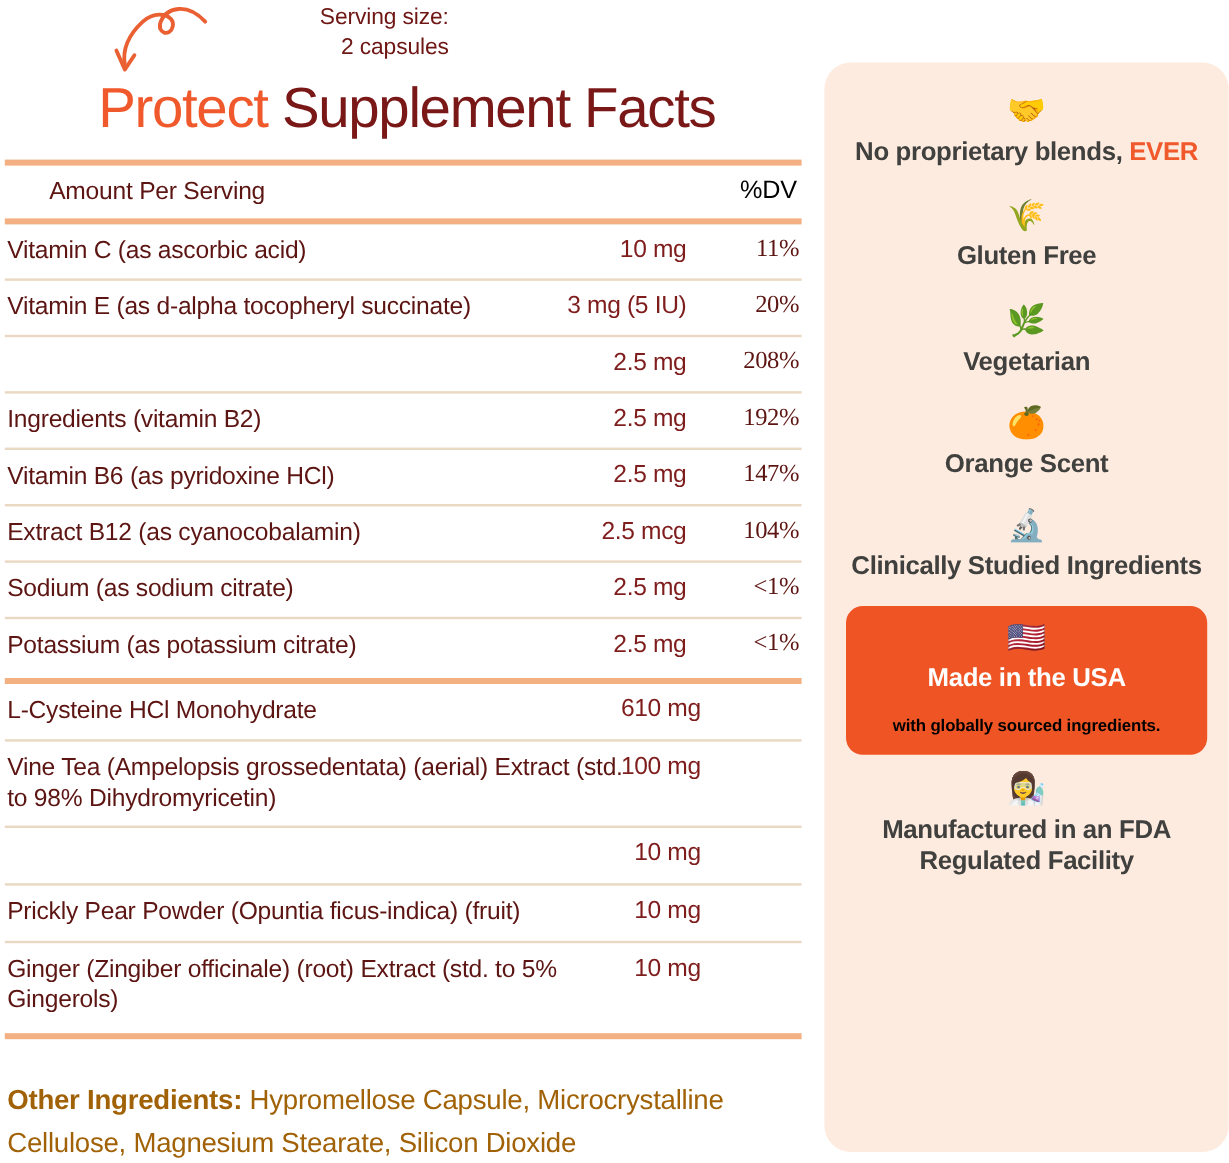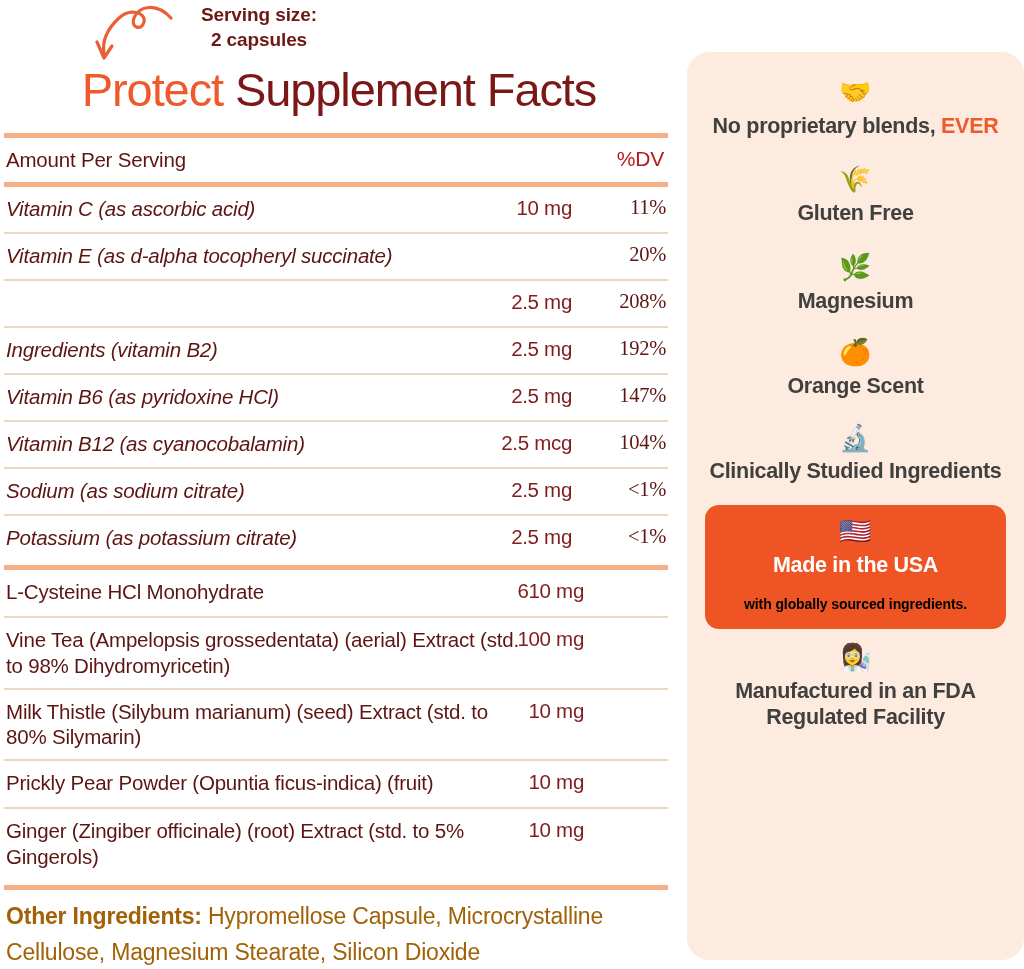--- a/index.html
+++ b/index.html
@@ -23,26 +23,26 @@
   #facts-panel {
     position: absolute;
     left: 0; top: 0;
     width: 672px;
     height: 969px;
   }
 
   
   #serving-callout {
     position: absolute;
-    left: 164px; top: 2px;
+    left: 184px; top: 2px;
     width: 190px;
-    text-align: center;
+    text-align: right;
     color: #6E1714;
     font-size: 19px;
-    font-weight: bold;
+    font-weight: normal;
     line-height: 1.33;
     letter-spacing: -0.1px;
   }
 
   #arrow-svg {
     position: absolute;
     left: 84px; top: -2px;
     width: 104px; height: 66px;
   }
 
@@ -102,21 +102,21 @@
     font-size: 20.5px;
     line-height: 1.26;
     letter-spacing: -0.2px;
     padding-right: 0;
   }
   .f-name .strong { font-weight: normal; }
   .f-name .light  { font-weight: normal; }
   #hdr-dv {
     position: absolute;
     right: 8px; top: 9px;
-    color: #b91c1c;
+    color: #000000;
     font-size: 21px;
     letter-spacing: -0.2px;
   }
 
   .f-amt {
     position: absolute;
     top: 9px;
     right: 100px;
     width: 230px;
     text-align: right;
@@ -133,21 +133,21 @@
     text-align: right;
     color: #5C1512;
     font-size: 20.5px;
     letter-spacing: -0.3px;
     white-space: nowrap;
     font-family: Liberation Serif, serif;
   }
 
   
   .vit .frow-inner { min-height: 45px; }
-  .vit .f-name { max-width: 440px; font-style: italic; }
+  .vit .f-name { max-width: 440px; }
 
   
   .herb .f-amt { right: 88px; width: 180px; }
   .herb .f-name { max-width: 500px; }
   .herb.wide .f-name { max-width: 520px; }
 
   
   #other-ing {
     position: absolute;
     left: 6px; top: 899px;
@@ -235,37 +235,38 @@
       <div>2 capsules</div>
     </div>
 
     <div id="facts-title">
       <span class="t-protect">Protect</span><span class="t-rest"> Supplement Facts</span>
     </div>
 
     <div id="facts-table">
         <div class="rule-thick" style="position:relative;left:4px;top:0;"></div>
         <div class="frow">
-          <div class="frow-inner" style="min-height:44px;">
+          <div class="frow-inner" style="min-height:44px;margin-left:35px;">
             <span class="f-name">Amount Per Serving</span>
             <span id="hdr-dv">%DV</span>
           </div>
         </div>
         <div class="rule-thick" style="position:relative;left:4px;top:0;"></div>
         <div class="frow vit">
           <div class="frow-inner">
             <span class="f-name"><span class="strong">Vitamin C </span><span class="light">(as ascorbic acid)</span></span>
             <span class="f-amt">10 mg</span>
             <span class="f-dv">11%</span>
           </div>
         </div>
         <div class="rule-thin" style="position:relative;left:4px;top:0;"></div>
         <div class="frow vit">
           <div class="frow-inner">
             <span class="f-name"><span class="strong">Vitamin E </span><span class="light">(as d-alpha tocopheryl succinate)</span></span>
+            <span class="f-amt">3 mg (5 IU)</span>
             <span class="f-dv">20%</span>
           </div>
         </div>
         <div class="rule-thin" style="position:relative;left:4px;top:0;"></div>
         <div class="frow vit">
           <div class="frow-inner">
             <span class="f-amt">2.5 mg</span>
             <span class="f-dv">208%</span>
           </div>
         </div>
@@ -281,21 +282,21 @@
         <div class="frow vit">
           <div class="frow-inner">
             <span class="f-name"><span class="strong">Vitamin B6 </span><span class="light">(as pyridoxine HCl)</span></span>
             <span class="f-amt">2.5 mg</span>
             <span class="f-dv">147%</span>
           </div>
         </div>
         <div class="rule-thin" style="position:relative;left:4px;top:0;"></div>
         <div class="frow vit">
           <div class="frow-inner">
-            <span class="f-name"><span class="strong">Vitamin B12 </span><span class="light">(as cyanocobalamin)</span></span>
+            <span class="f-name"><span class="strong">Extract B12 </span><span class="light">(as cyanocobalamin)</span></span>
             <span class="f-amt">2.5 mcg</span>
             <span class="f-dv">104%</span>
           </div>
         </div>
         <div class="rule-thin" style="position:relative;left:4px;top:0;"></div>
         <div class="frow vit">
           <div class="frow-inner">
             <span class="f-name"><span class="strong">Sodium </span><span class="light">(as sodium citrate)</span></span>
             <span class="f-amt">2.5 mg</span>
             <span class="f-dv">&lt;1%</span>
@@ -319,21 +320,20 @@
         <div class="rule-thin" style="position:relative;left:4px;top:0;"></div>
         <div class="frow herb wide">
           <div class="frow-inner">
             <span class="f-name"><span class="strong">Vine Tea </span><span class="light">(Ampelopsis grossedentata) (aerial) Extract (std. to 98% Dihydromyricetin)</span></span>
             <span class="f-amt">100 mg</span>
           </div>
         </div>
         <div class="rule-thin" style="position:relative;left:4px;top:0;"></div>
         <div class="frow herb wide">
           <div class="frow-inner">
-            <span class="f-name"><span class="strong">Milk Thistle </span><span class="light">(Silybum marianum) (seed) Extract (std. to 80% Silymarin)</span></span>
             <span class="f-amt">10 mg</span>
           </div>
         </div>
         <div class="rule-thin" style="position:relative;left:4px;top:0;"></div>
         <div class="frow herb">
           <div class="frow-inner">
             <span class="f-name"><span class="strong">Prickly Pear Powder </span><span class="light">(Opuntia ficus-indica) (fruit)</span></span>
             <span class="f-amt">10 mg</span>
           </div>
         </div>
@@ -356,21 +356,21 @@
       <div class="badge" id="badge-blends">
         <span class="badge-icon">🤝</span>
         <span class="badge-label">No proprietary blends, <span class="accent">EVER</span></span>
       </div>
       <div class="badge" id="badge-gluten">
         <span class="badge-icon">🌾</span>
         <span class="badge-label">Gluten Free</span>
       </div>
       <div class="badge" id="badge-veg">
         <span class="badge-icon">🌿</span>
-        <span class="badge-label">Magnesium</span>
+        <span class="badge-label">Vegetarian</span>
       </div>
       <div class="badge" id="badge-orange">
         <span class="badge-icon">🍊</span>
         <span class="badge-label">Orange Scent</span>
       </div>
       <div class="badge" id="badge-clinical">
         <span class="badge-icon">🔬</span>
         <span class="badge-label">Clinically Studied Ingredients</span>
       </div>
       <div class="badge" id="badge-usa">

